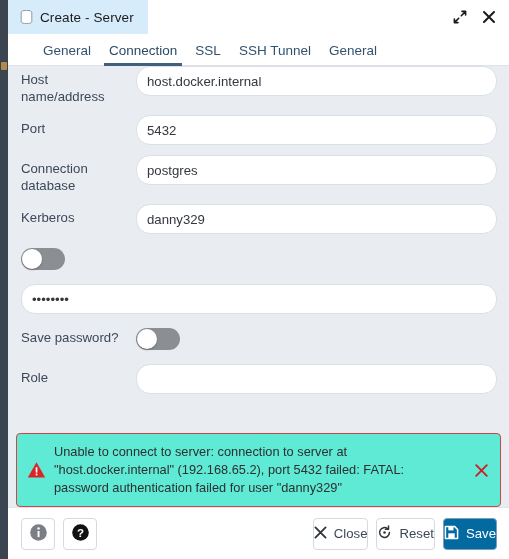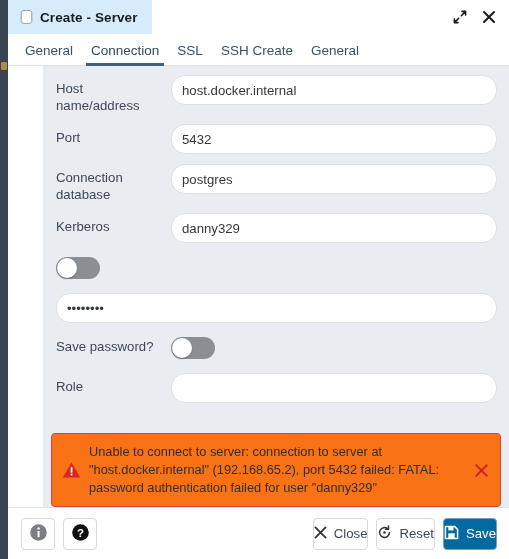--- a/index.html
+++ b/index.html
@@ -66,21 +66,21 @@
     align-items: center;
     gap: 7px;
     background: #d7ecfb;
     padding: 0 14px 0 12px;
     height: 34px;
     box-sizing: border-box;
     min-width: 132px;
   }
   .title-tab-label {
     font-size: 13.5px;
-    font-weight: bold;
+    font-weight: normal;
     color: #1b1b1b;
     letter-spacing: .1px;
     white-space: nowrap;
   }
   .db-icon { width: 13px; height: 14px; display:block; }
 
   .titlebar-spacer { flex: 1 1 auto; }
 
   .win-btns {
     display: flex;
@@ -93,21 +93,21 @@
     display: flex; align-items: center; justify-content: center;
     cursor: pointer;
   }
 
   
   .tabstrip {
     flex: 0 0 32px;
     height: 32px;
     display: flex;
     align-items: flex-end;
-    padding-left: 8px;
+    padding-left: 26px;
     border-bottom: 1px solid #dfe3e8;
     background: #ffffff;
     box-sizing: border-box;
   }
   .tab {
     position: relative;
     font-size: 13.5px;
     color: #32526e;
     padding: 0 9px 7px 9px;
     cursor: pointer;
@@ -124,23 +124,22 @@
     height: 3px;
     background: #41607d;
   }
 
   
   .form-area {
     flex: 1 1 auto;
     background: #e9edf2;
     position: relative;
     overflow: hidden;
-    padding-top: 9px;
-    box-sizing: border-box;
-    margin-left: 35px;
+    padding-top: 0;
+    box-sizing: border-box;
   }
   .row {
     display: flex;
     align-items: flex-start;
     padding: 0 12px 0 13px;
     margin-bottom: 10px;
     box-sizing: border-box;
   }
   .row-label {
     width: 115px;
@@ -189,21 +188,21 @@
     background: #ffffff;
     box-shadow: 0 1px 2px rgba(0,0,0,.28);
   }
 
   
   .error-bar {
     position: absolute;
     left: 8px;
     right: 8px;
     bottom: 0;
-    background: #f97316;
+    background: #5eead4;
     border: 1px solid #d14545;
     border-radius: 4px;
     display: flex;
     align-items: center;
     padding: 9px 8px 9px 9px;
     box-sizing: border-box;
     min-height: 72px;
   }
   .error-icon {
     flex: 0 0 20px;
@@ -303,21 +302,21 @@
             <path d="M2 2l10 10M12 2L2 12" stroke="#1b1b1b" stroke-width="2" stroke-linecap="round"></path>
           </svg>
         </div>
       </div>
     </div>
 
     <div class="tabstrip">
       <div class="tab">General</div>
       <div class="tab active">Connection</div>
       <div class="tab">SSL</div>
-      <div class="tab">SSH Create</div>
+      <div class="tab">SSH Tunnel</div>
       <div class="tab">General</div>
     </div>
 
     <div class="form-area">
 
       <div class="row">
         <div class="row-label">Host name/address</div>
         <div class="row-ctrl">
           <input class="inp" type="text" value="host.docker.internal" style="">
         </div>

